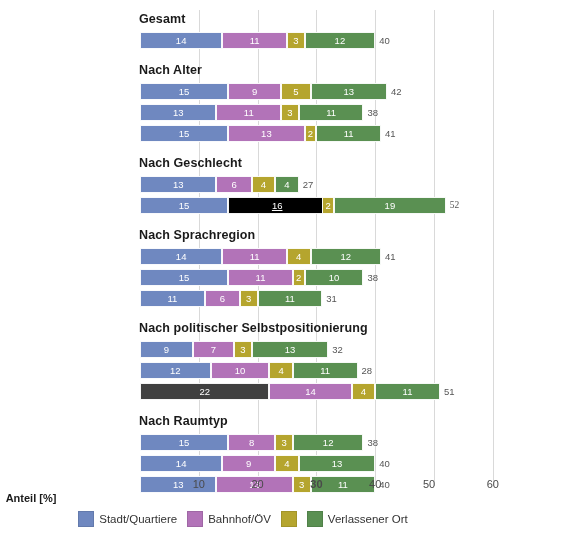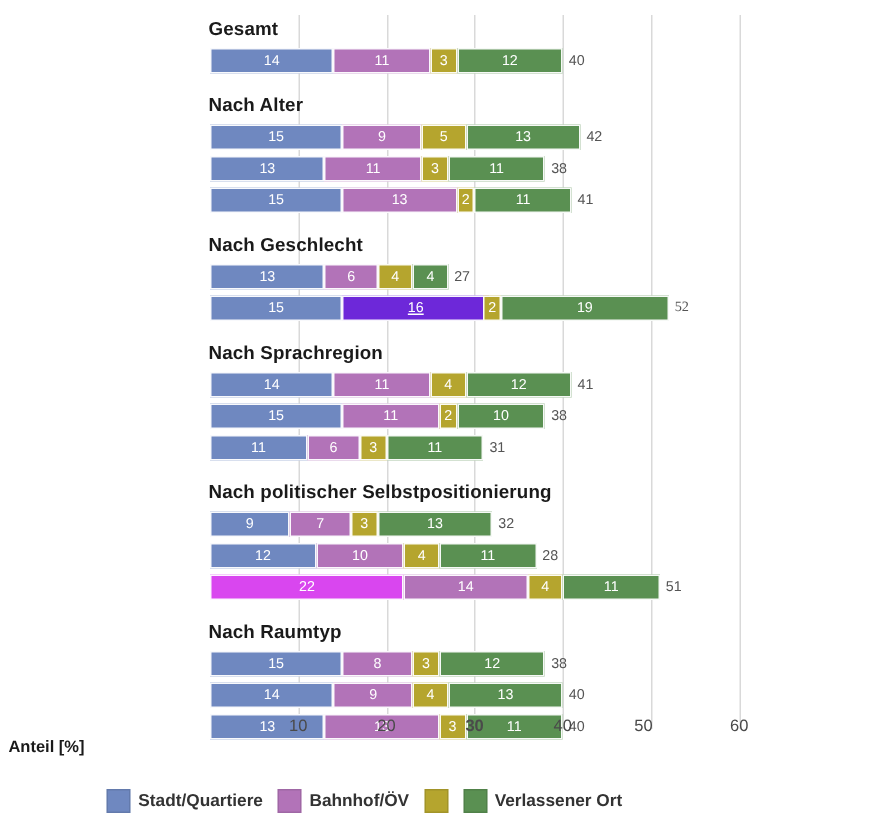--- a/index.html
+++ b/index.html
@@ -45,22 +45,22 @@
     transform:translateX(-50%);white-space:nowrap;
   }
   .axis-title{
     position:absolute;top:492px;left:0;width:582px;
     text-align:center;font-size:11px;font-weight:bold;color:#1a1a1a;
   }
   .axis-title span{position:relative;left:-260px;}
 
   
   .legend{
-    position:absolute;left:0;top:519px;width:486px;height:30px;
-    display:flex;justify-content:center;align-items:center;gap:10px;font-weight:bold;
+    position:absolute;left:0;top:504px;width:486px;height:30px;
+    display:flex;justify-content:center;align-items:center;gap:10px;
   }
   .legend-item{display:flex;align-items:center;gap:5px;}
   .legend-swatch{
     width:14px;height:14px;display:inline-block;
     border:1px solid rgba(0,0,0,.10);
   }
   .legend-label{font-size:11.5px;color:#333;white-space:nowrap;}
 </style>
 </head>
 <body>
@@ -126,21 +126,21 @@
               <div class="seg" style="left: 0px; width: 76.44px; background: rgb(111, 136, 192);">13</div>
               <div class="seg" style="left: 76.44px; width: 35.28px; background: rgb(178, 115, 184);">6</div>
               <div class="seg" style="left: 111.72px; width: 23.52px; background: rgb(181, 165, 46);">4</div>
               <div class="seg" style="left: 135.24px; width: 23.52px; background: rgb(90, 144, 82);">4</div>
               <div class="total" style="left: 158.76px;">27</div>
             </div>
           </div>
           <div class="row" style="top: 41px;">
             <div class="bar">
               <div class="seg" style="left: 0px; width: 88.2px; background: rgb(111, 136, 192);">15</div>
-              <div class="seg" style="left: 88.2px; width: 98px; background: #6d28d9; text-decoration: underline;">16</div>
+              <div class="seg" style="left: 88.2px; width: 98px; background: #000000; text-decoration: underline;">16</div>
               <div class="seg" style="left: 182.28px; width: 11.76px; background: rgb(181, 165, 46);">2</div>
               <div class="seg" style="left: 194.04px; width: 111.72px; background: rgb(90, 144, 82);">19</div>
               <div class="total" style="left: 305.76px; font-family: Liberation Serif, serif;">52</div>
             </div>
           </div>
         </div>
         <div class="group" style="top: 228px;">
           <div class="group-title">Nach Sprachregion</div>
           <div class="row" style="top: 20px;">
             <div class="bar">
@@ -185,21 +185,21 @@
             <div class="bar">
               <div class="seg" style="left: 0px; width: 70.56px; background: rgb(111, 136, 192);">12</div>
               <div class="seg" style="left: 70.56px; width: 58.8px; background: rgb(178, 115, 184);">10</div>
               <div class="seg" style="left: 129.36px; width: 23.52px; background: rgb(181, 165, 46);">4</div>
               <div class="seg" style="left: 152.88px; width: 64.68px; background: rgb(90, 144, 82);">11</div>
               <div class="total" style="left: 217.56px;">28</div>
             </div>
           </div>
           <div class="row" style="top: 62px;">
             <div class="bar">
-              <div class="seg" style="left: 0px; width: 129.36px; background: #d946ef;">22</div>
+              <div class="seg" style="left: 0px; width: 129.36px; background: #404040;">22</div>
               <div class="seg" style="left: 129.36px; width: 82.32px; background: rgb(178, 115, 184);">14</div>
               <div class="seg" style="left: 211.68px; width: 23.52px; background: rgb(181, 165, 46);">4</div>
               <div class="seg" style="left: 235.2px; width: 64.68px; background: rgb(90, 144, 82);">11</div>
               <div class="total" style="left: 299.88px;">51</div>
             </div>
           </div>
         </div>
         <div class="group" style="top: 414px;">
           <div class="group-title">Nach Raumtyp</div>
           <div class="row" style="top: 20px;">

